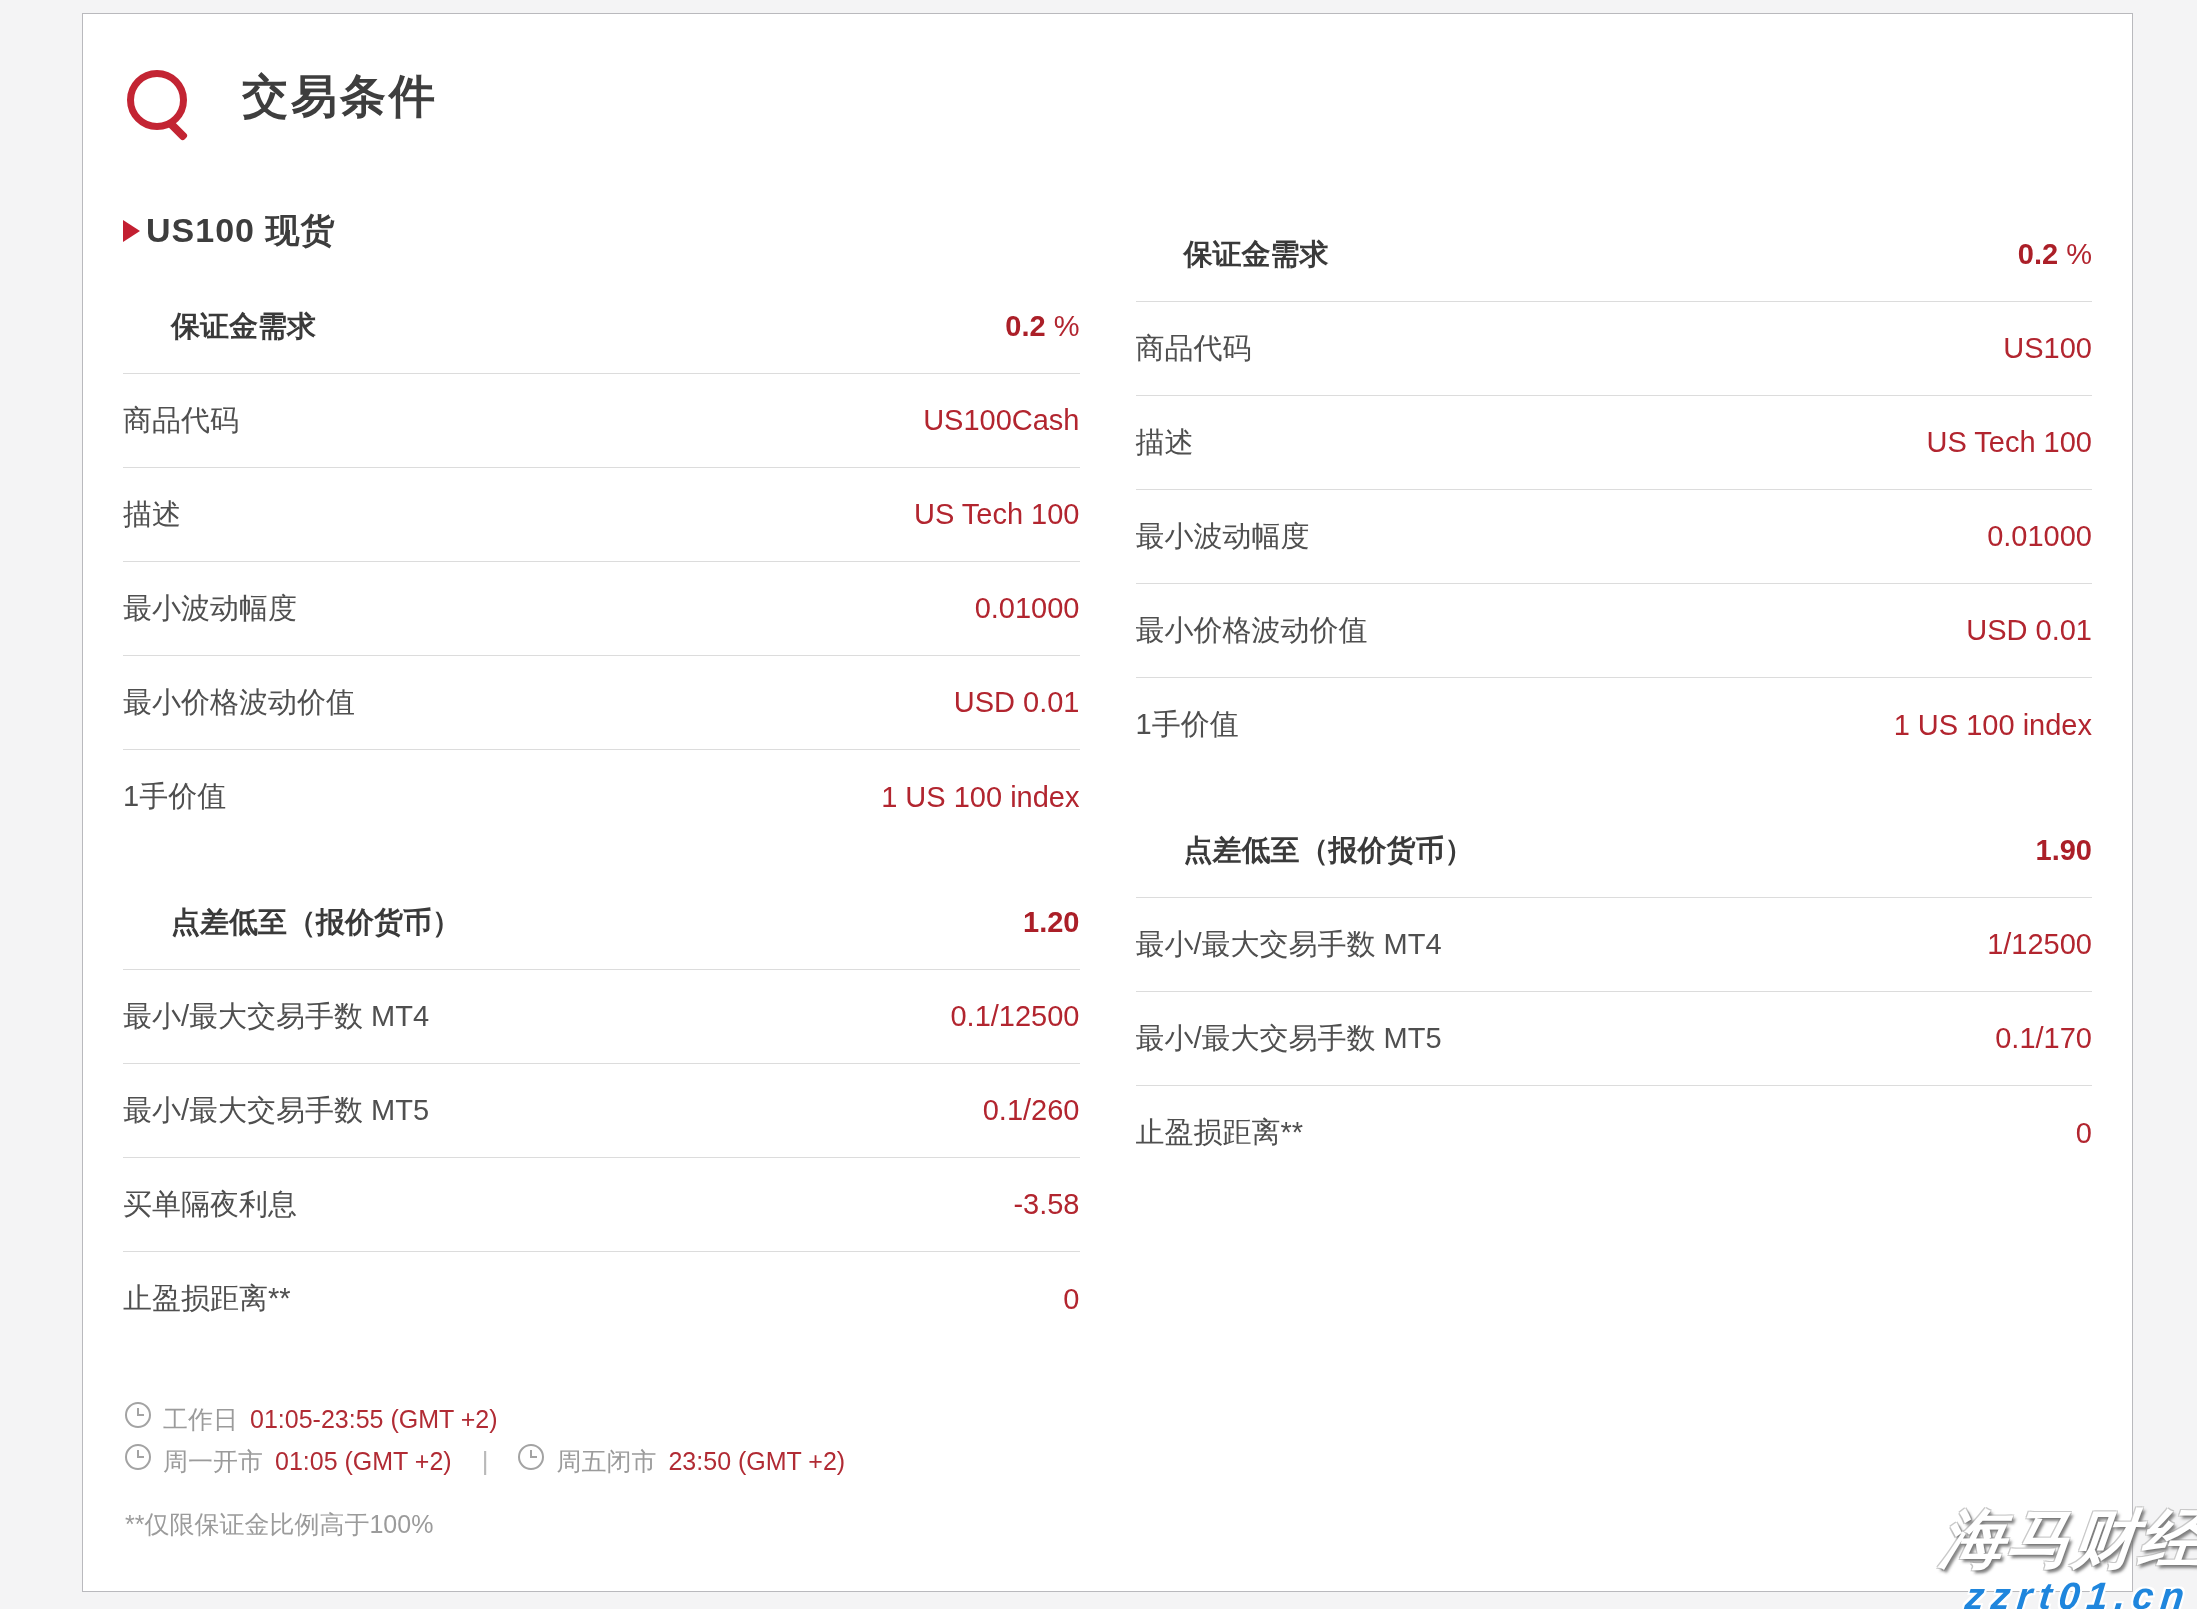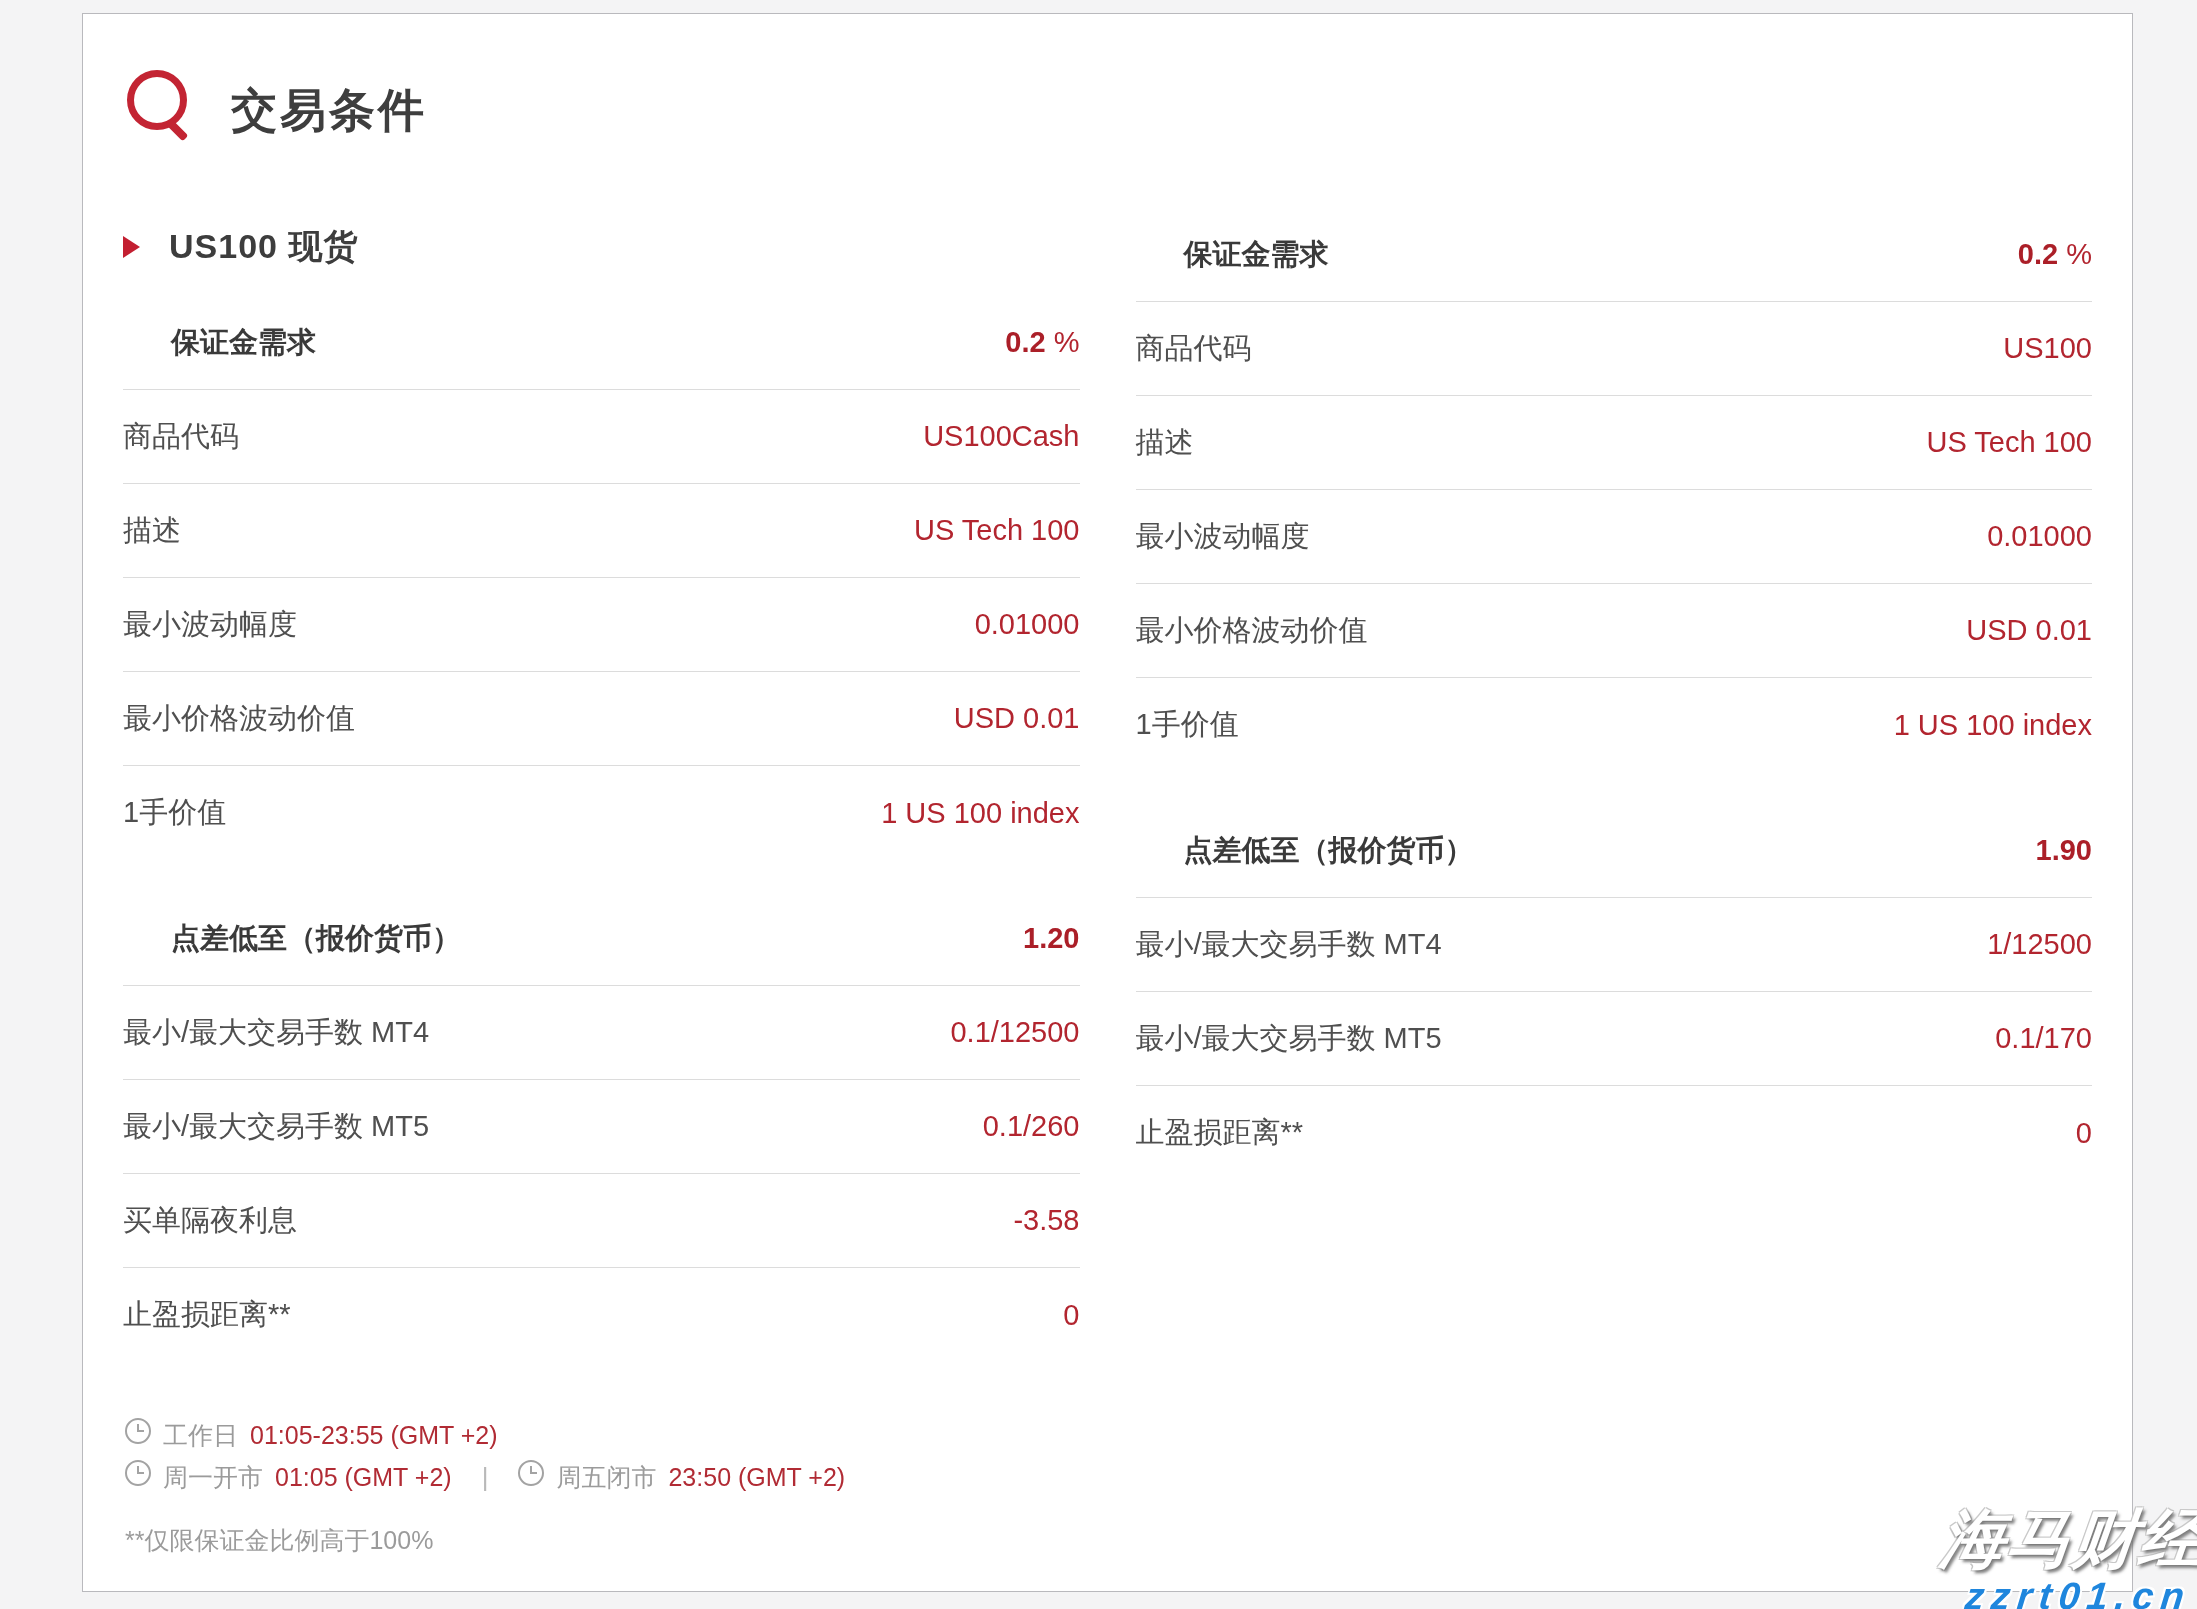--- a/index.html
+++ b/index.html
@@ -13,21 +13,21 @@
   .card {
     position:absolute;
     left:82px; top:13px;
     width:2051px; height:1579px;
     background:#ffffff;
     border:1px solid #b9b9bd;
     padding:0 40px;
   }
   
   .card-header {
-    display:flex; align-items:flex-end; gap:34px;
+    display:flex; align-items:flex-start; gap:45px;
     margin-top:52px; margin-left:2px;
   }
   .magnifier {
     position:relative; width:72px; height:76px; flex:0 0 auto;
   }
   .magnifier::before {
     content:""; position:absolute; left:2px; top:4px;
     width:46px; height:46px;
     border:7px solid #c32433; border-radius:50%;
   }
@@ -38,23 +38,23 @@
   }
   .page-title {
     font-size:46px; font-weight:bold; color:#3e3e3e; letter-spacing:3px;
   }
   
   .columns {
     display:grid; grid-template-columns:1fr 1fr; column-gap:56px;
     margin-top:66px;
   }
   .col-header {
-    display:flex; align-items:center; gap:29px;
+    display:flex; align-items:center; gap:6px;
     font-size:34px; font-weight:bold; color:#3d3d3d;
-    margin-bottom:26px; letter-spacing:1px;margin-top:16px;
+    margin-bottom:26px; letter-spacing:1px;
   }
   .triangle-icon {
     width:0; height:0; flex:0 0 auto;
     border-left:17px solid #c31f31;
     border-top:11px solid transparent;
     border-bottom:11px solid transparent;
   }
   .group + .group { margin-top:32px; }
   .row {
     display:flex; justify-content:space-between; align-items:center;

